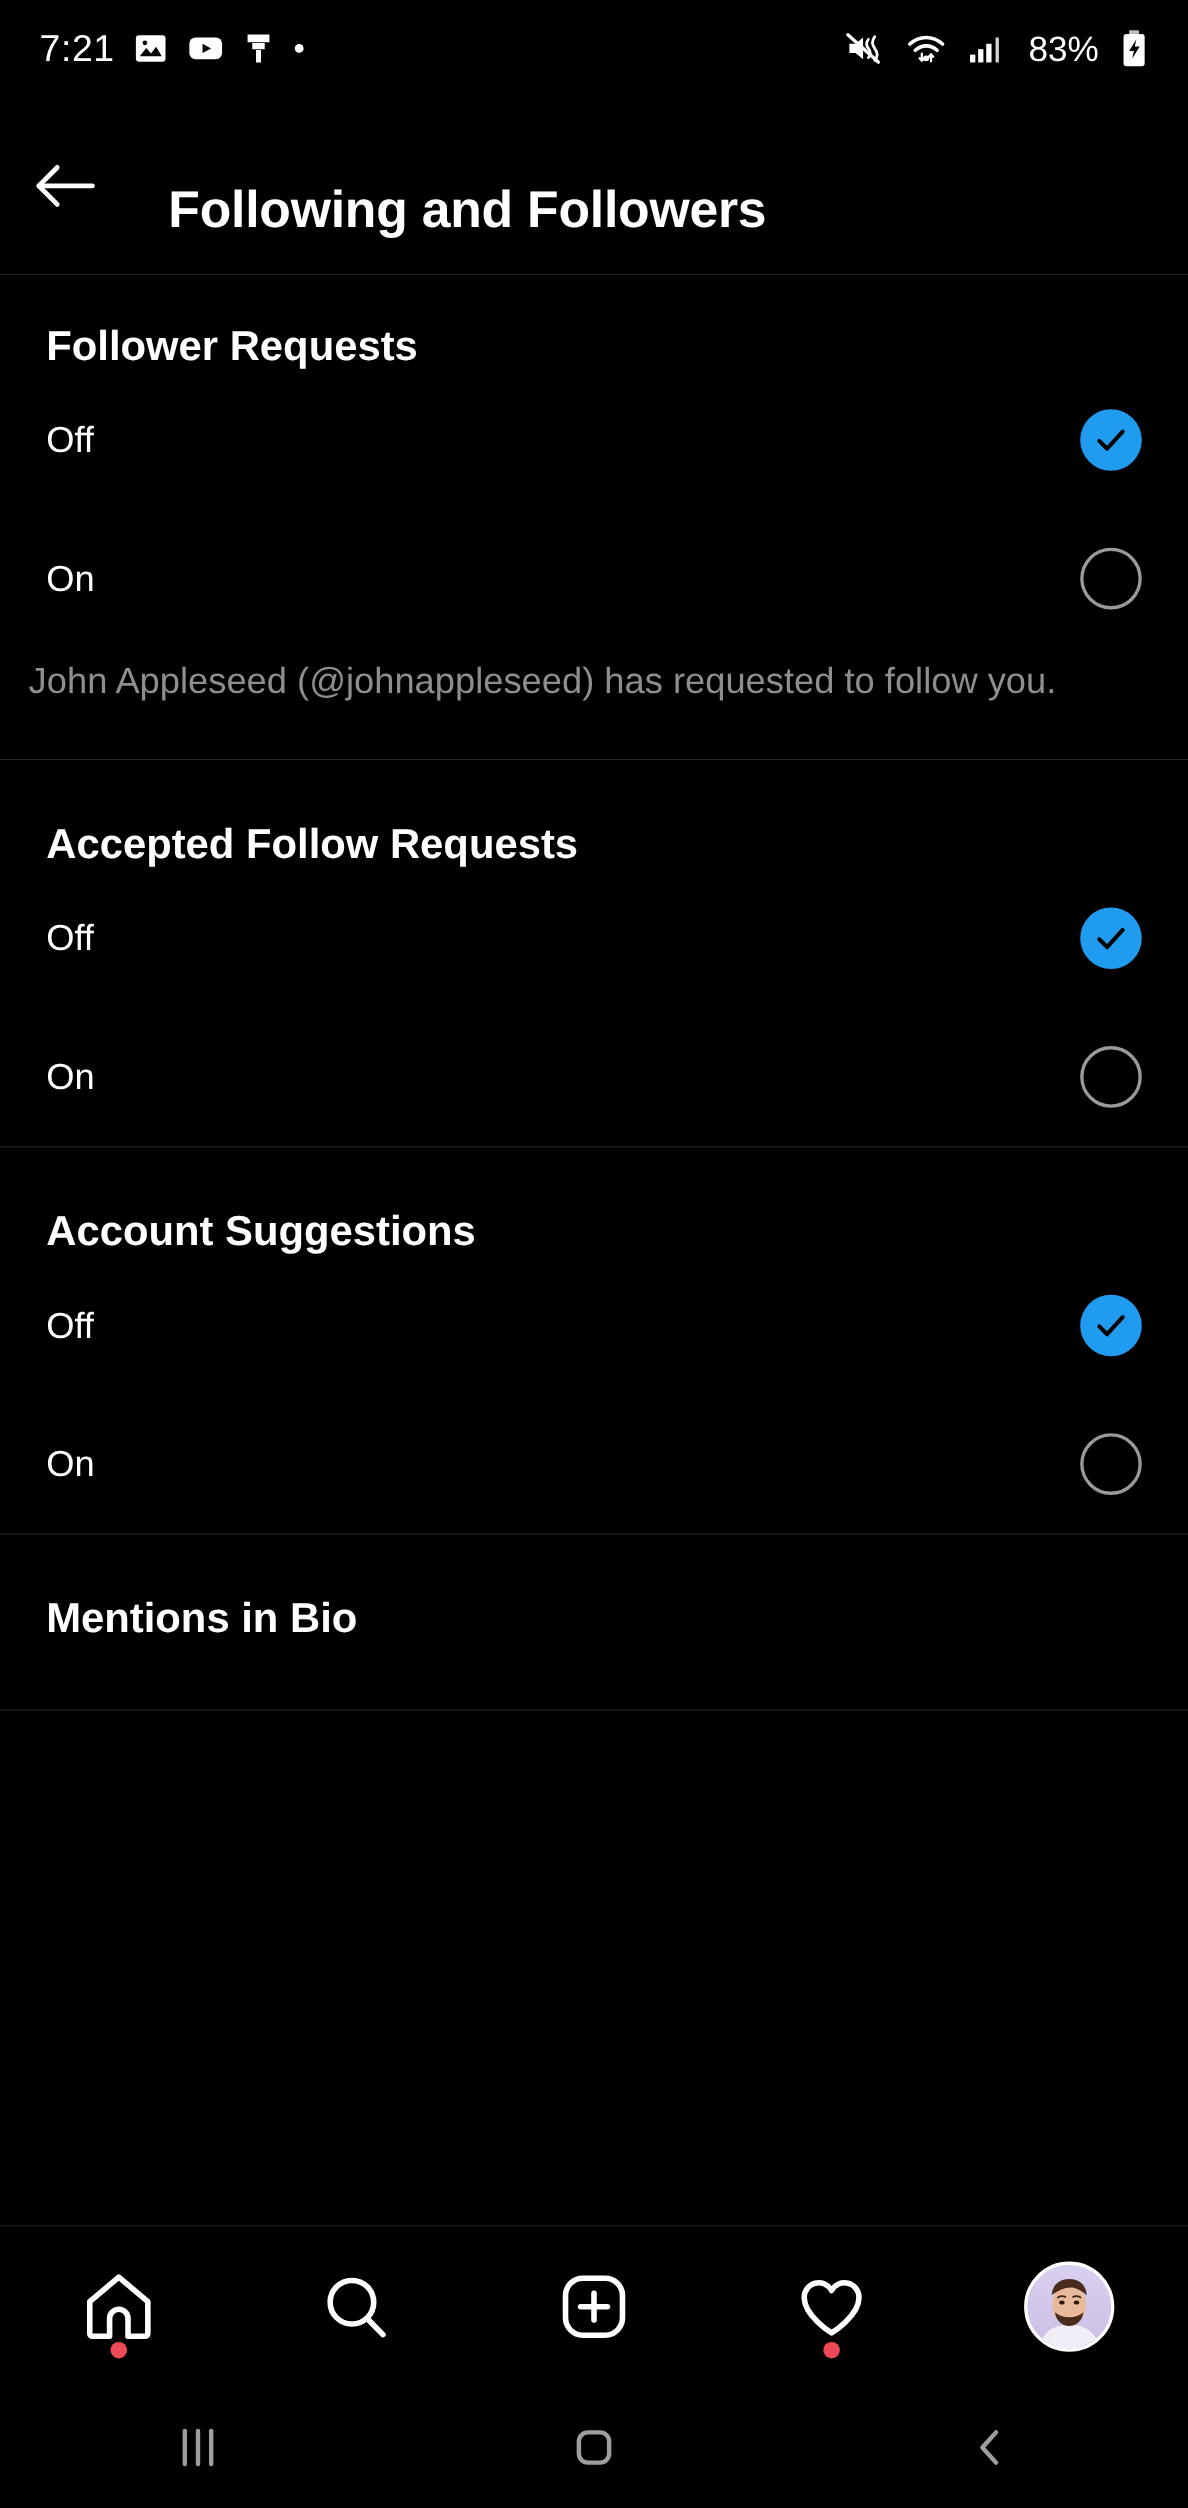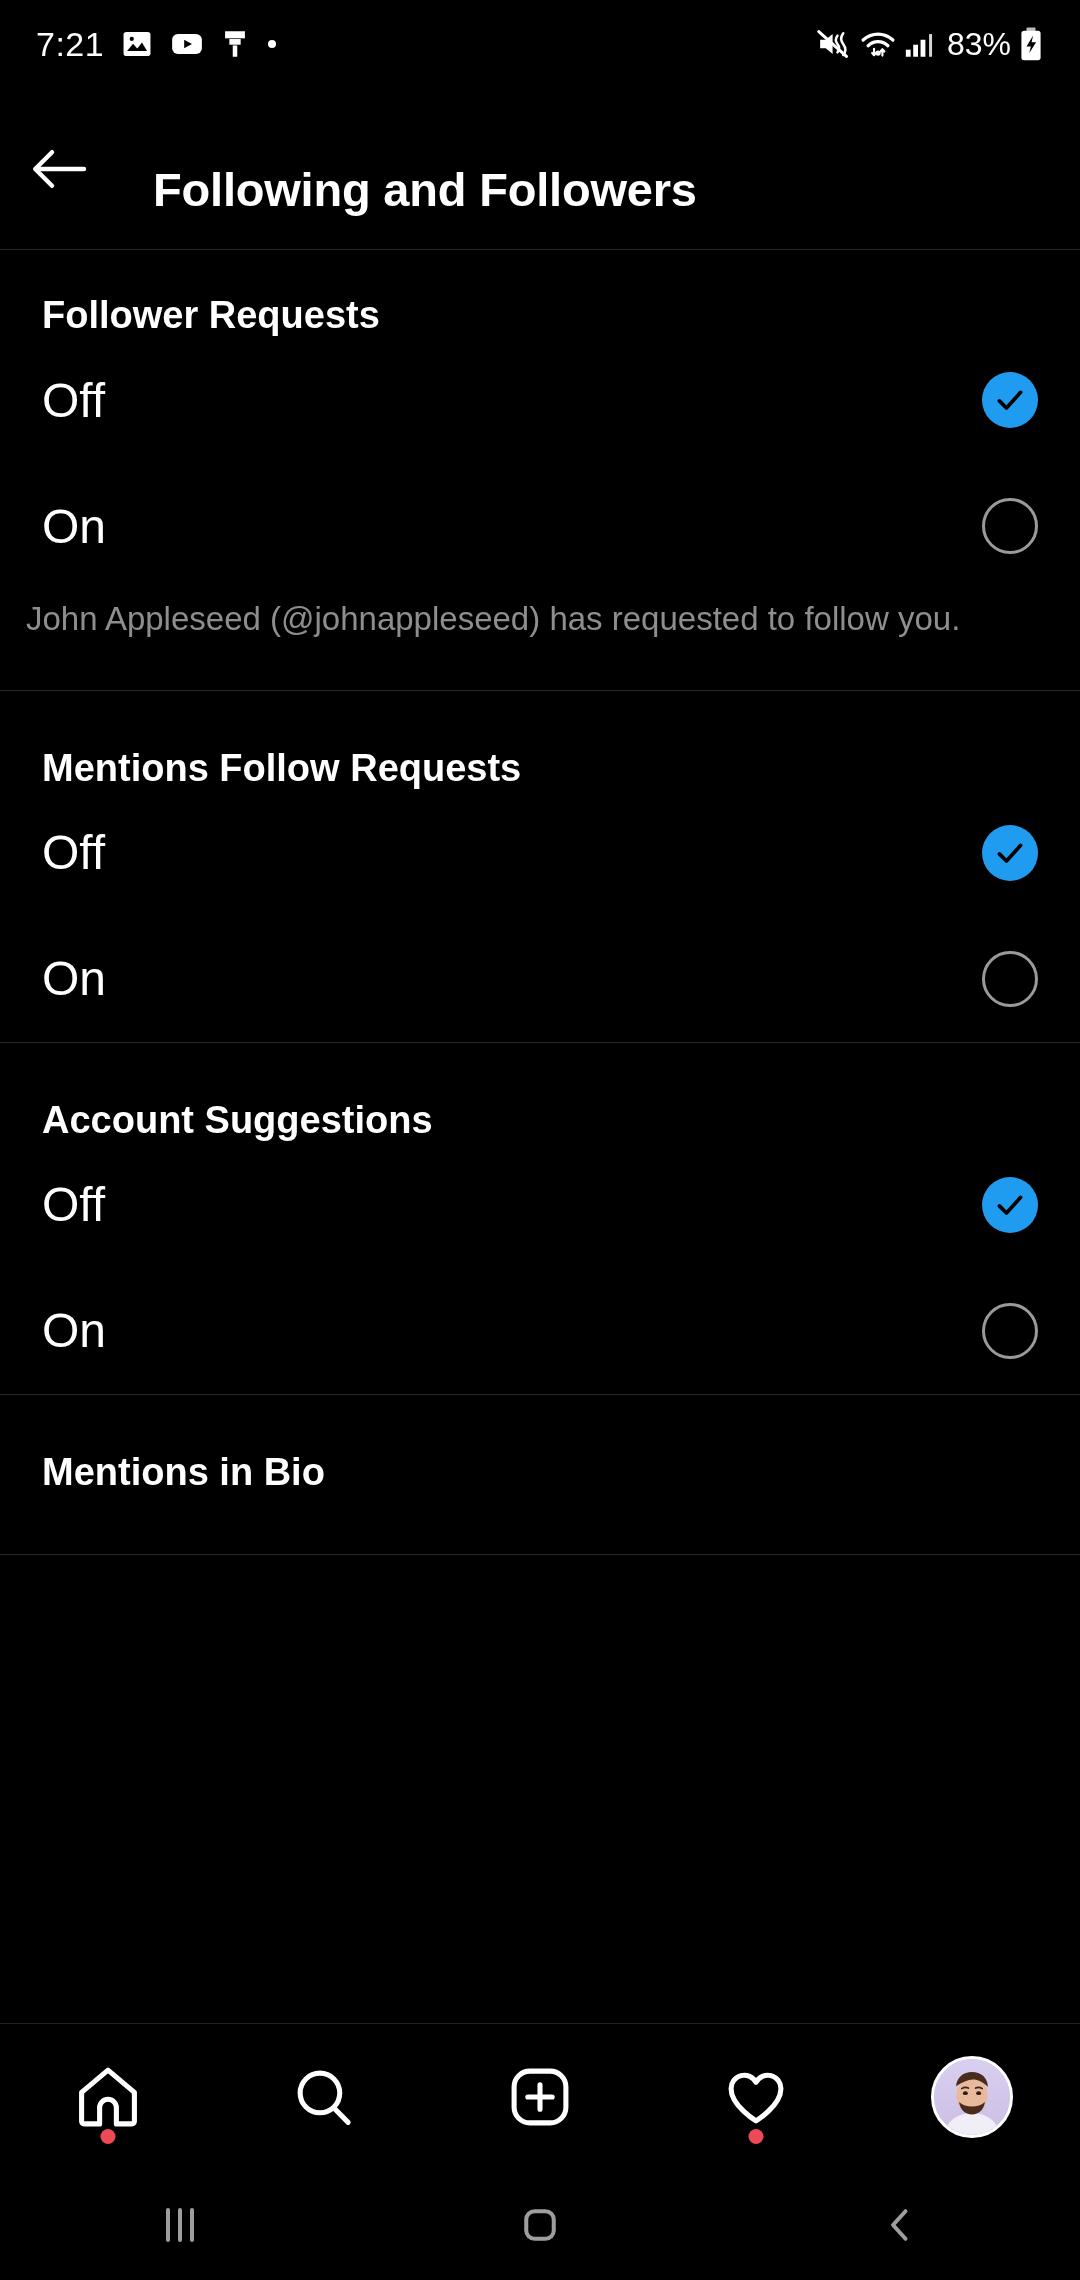--- a/index.html
+++ b/index.html
@@ -12,21 +12,21 @@
   #screen { position: relative; width: 908px; height: 2280px; background: #000; }
 
   
   .statusbar {
     position: absolute; top: 0; left: 0; width: 1080px; height: 88px;
     display: flex; align-items: center; justify-content: space-between;
     padding: 0 36px;
   }
   .sb-left { display: flex; align-items: center; gap: 16px; }
   .sb-time { color: #fff; font-size: 34px; font-weight: 400; letter-spacing: .5px; }
-  .sb-right { display: flex; gap: 7px; }
+  .sb-right { display: flex; gap: 19px; }
   .sb-batt-text { color:#fff; font-size: 32px; font-weight: 500; margin-left: 4px; }
   .ic { display: inline-flex; align-items: center; justify-content: center; }
 
   
   .header {
     position: absolute; top: 88px; left: 0; width: 1080px; height: 162px;
     display: flex; align-items: center;
     border-bottom: 1px solid #252525;
   }
   .back-btn {
@@ -47,21 +47,21 @@
   .section { border-bottom: 1px solid #262626; padding: 0 0 0 0; }
   .section-title {
     color: #fff; font-size: 38px; font-weight: 600;
     padding: 56px 42px 0 42px;
   }
   .option-row {
     display: flex; align-items: center; justify-content: space-between;
     padding: 0 42px; height: 126px;
   }
   .option-row:first-of-type { margin-top: 30px; }
-  .option-label { color: #fff; font-size: 48px; font-weight: 400; }
+  .option-label { color: #fff; font-size: 33px; font-weight: 400; }
 
   .radio { width: 56px; height: 56px; border-radius: 50%; flex: 0 0 auto; }
   .radio.off { border: 3px solid #9a9a9a; background: transparent; }
   .radio.on {
     background: #1F9BF0; border: none;
     display: flex; align-items: center; justify-content: center;
   }
   .section-desc {
     color: #8e8e8e; font-size: 33px; line-height: 1.35;
     padding: 8px 42px 48px 26px; max-width: 1010px;
@@ -191,21 +191,21 @@
         </span>
       </div>
       <div class="option-row">
         <span class="option-label">On</span>
         <span class="radio off"></span>
       </div>
       <div class="section-desc">John Appleseed (@johnappleseed) has requested to follow you.</div>
     </div>
 
     <div class="section">
-      <div class="section-title">Mentions Follow Requests</div>
+      <div class="section-title">Accepted Follow Requests</div>
       <div class="option-row">
         <span class="option-label">Off</span>
         <span class="radio on">
           <svg width="34" height="34" viewBox="0 0 24 24">
               <path d="M4.5 12.6l5 5 10-11" stroke="#000" stroke-width="2.6" fill="none" stroke-linecap="round" stroke-linejoin="round"></path>
             </svg>
         </span>
       </div>
       <div class="option-row">
         <span class="option-label">On</span>

